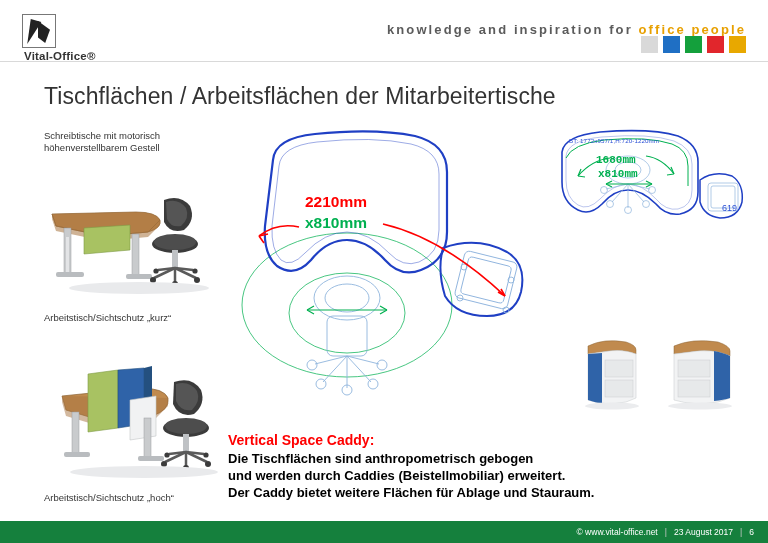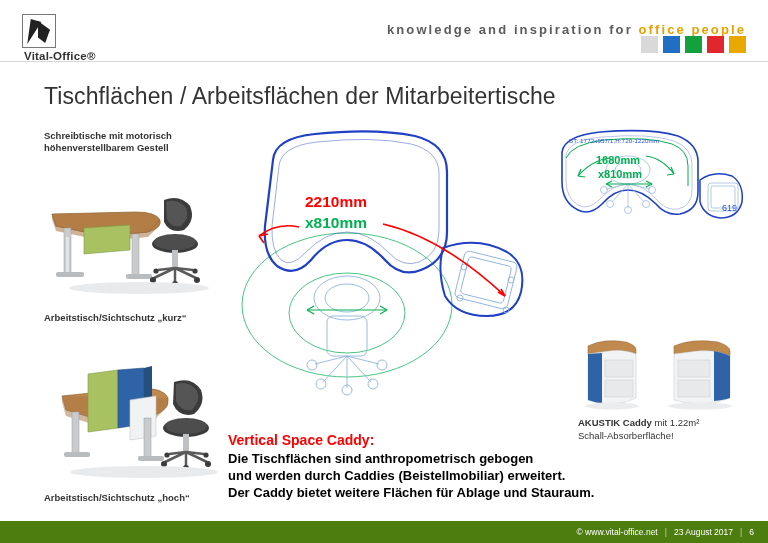--- a/index.html
+++ b/index.html
@@ -66,21 +66,21 @@
   .swatch { width:17px; height:17px; }
   
   .page-title {
     position:absolute; left:44px; top:83px;
     font-size:23px; color:#333; font-weight:normal;
     letter-spacing:0.1px;
   }
   
   .left-cap {
     position:absolute;
-    font-size:9.5px; color:#333; line-height:12px;font-weight:bold;
+    font-size:9.5px; color:#333; line-height:12px;
   }
   #cap-top { left:44px; top:130px; width:180px; }
   #cap-mid { left:44px; top:312px; width:190px; }
   #cap-bot { left:44px; top:492px; width:190px; }
 
   
   .photo1 { position:absolute; left:44px; top:162px; width:180px; height:140px; }
   .photo2 { position:absolute; left:44px; top:340px; width:185px; height:148px; }
 
   
@@ -91,21 +91,21 @@
     color:#ff0000; font-size:15.5px; font-weight:bold;
   }
   .dim-green {
     position:absolute; left:305px; top:214px;
     color:#00b050; font-size:15.5px; font-weight:bold;
   }
 
   
   .right-svg { position:absolute; left:548px; top:126px; }
   .rt-label {
-    position:absolute; color:#00b050; font-weight:bold; text-align:center;
+    position:absolute; color:#00b050; font-weight:bold; text-align:center;font-family:Liberation Mono, monospace;
   }
   #rt-mm1 { left:596px; top:154px; font-size:11px; }
   #rt-mm2 { left:598px; top:168px; font-size:11px; }
   #rt-bt {
     position:absolute; left:569px; top:137px;
     font-size:6.2px; color:#2a4fd6; letter-spacing:0.1px;
     white-space:nowrap;
   }
   #rt-619 {
     position:absolute; left:704px; top:203px;
@@ -126,21 +126,21 @@
     color:#ff0000; font-weight:bold; font-size:14px;
   }
   .vsp-body {
     position:absolute; left:228px; top:450px; width:470px;
     color:#000; font-weight:bold; font-size:13px; line-height:17px;
   }
 
   
   .footer {
     position:absolute; left:0; bottom:0; width:768px; height:22px;
-    background:#4d7c0f;
+    background:#15803d;
     color:#ffffff; font-size:8.5px;
     display:flex; align-items:center; justify-content:flex-end;
     padding-right:14px;
   }
   .footer span { margin-left:7px; }
   .footer .sep { color:#c9c9c9; }
 </style>
 </head>
 <body>
 
@@ -372,24 +372,20 @@
     <ellipse cx="34" cy="76" rx="27" ry="3.5" fill="#ebecee"></ellipse>
 
     <path d="M96 16 Q114 8 140 12 Q152 16 152 21 L152 26 Q134 18 112 22 L96 24 Z" fill="#c08a4e" stroke="#8a6233" stroke-width="0.5"></path>
     <path d="M96 24 L96 70 Q116 76 140 72 L152 68 L152 26 Q134 18 112 22 Z" fill="#f2f3f4" stroke="#cfd2d4" stroke-width="0.6"></path>
     <path d="M136 21 L136 71 Q146 70 152 68 L152 26 Q146 23 136 21 Z" fill="#2f63a8"></path>
     <rect x="100" y="30" width="32" height="17" fill="#e7e9ea" stroke="#c9ccce" stroke-width="0.5"></rect>
     <rect x="100" y="50" width="32" height="17" fill="#e7e9ea" stroke="#c9ccce" stroke-width="0.5"></rect>
     <ellipse cx="122" cy="76" rx="32" ry="3.5" fill="#ebecee"></ellipse>
   </svg>
 
-  <div class="caddy-cap">
-    <b>AKUSTIK Caddy</b><span> mit 1.22m²</span><br>
-    <span>Schall-Absorberfläche!</span>
-  </div>
 
   <div class="vsp-title">Vertical Space Caddy:</div>
   <div class="vsp-body">
     <div>Die Tischflächen sind anthropometrisch gebogen</div>
     <div>und werden durch Caddies (Beistellmobiliar) erweitert.</div>
     <div>Der Caddy bietet weitere Flächen für Ablage und Stauraum.</div>
   </div>
 
   <div class="footer">
     <span>©  www.vital-office.net</span>

